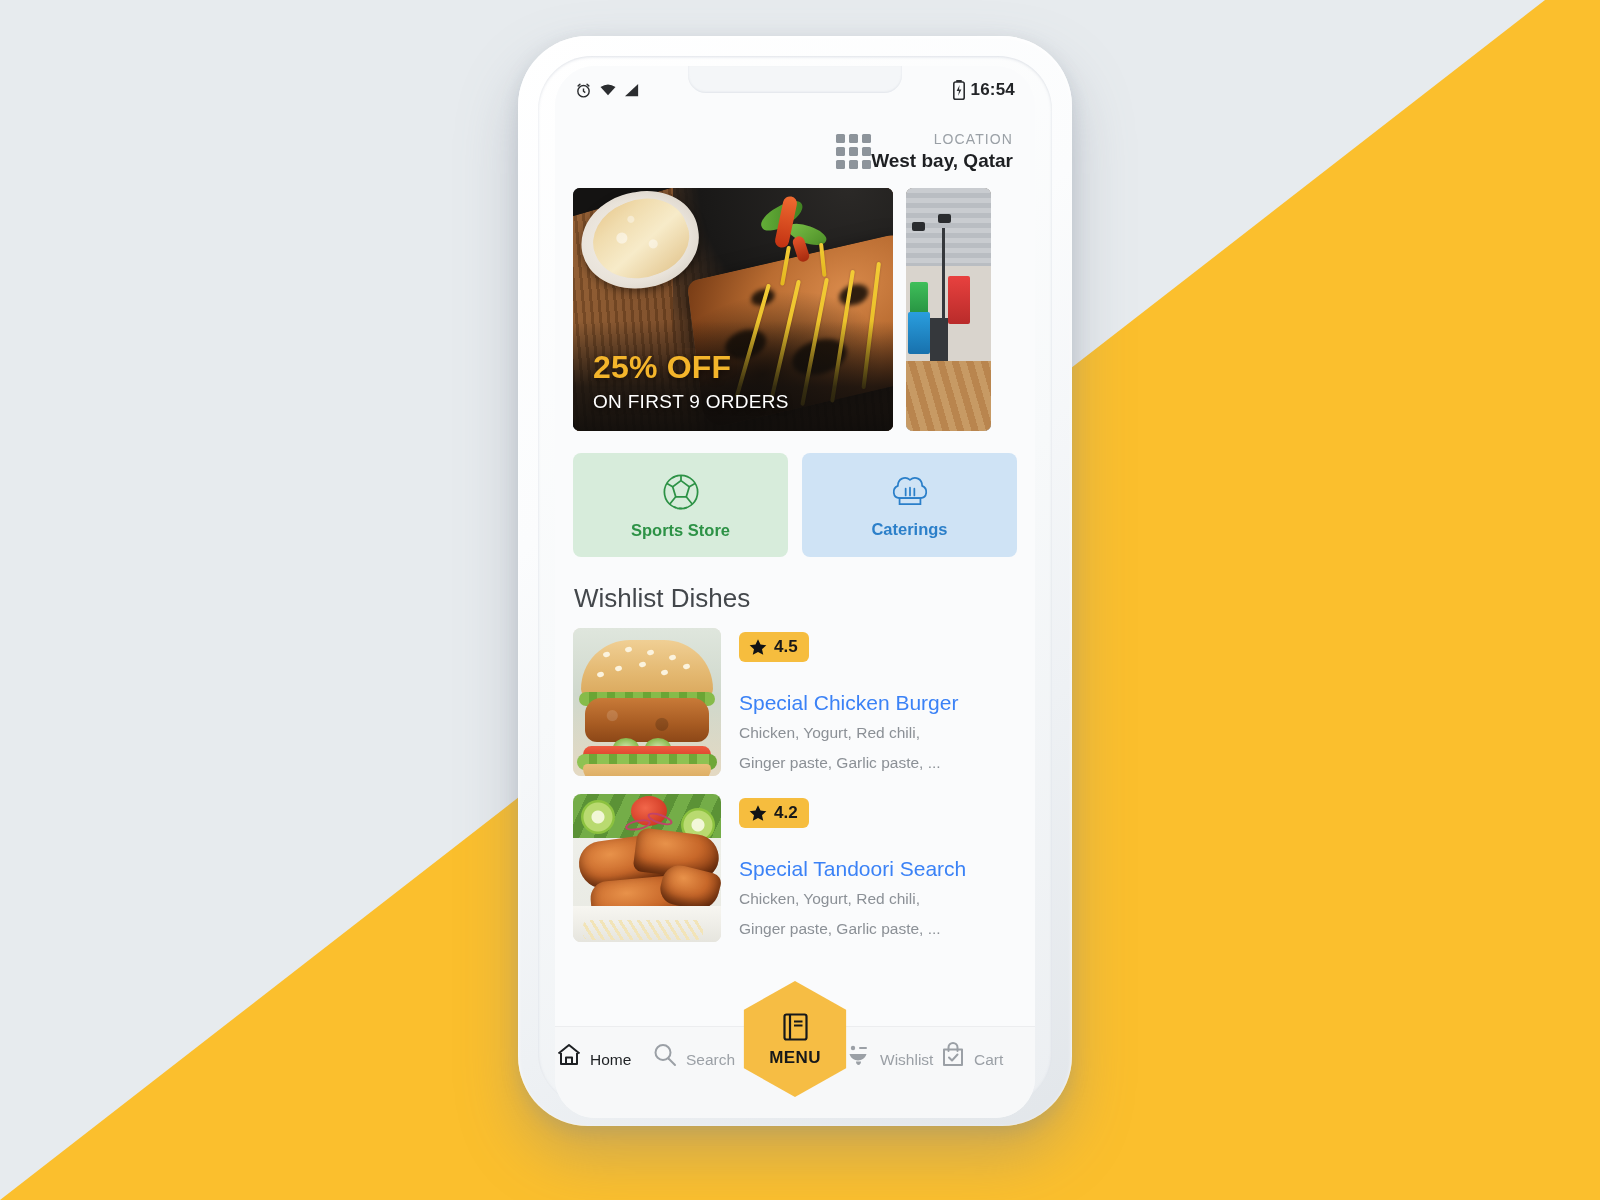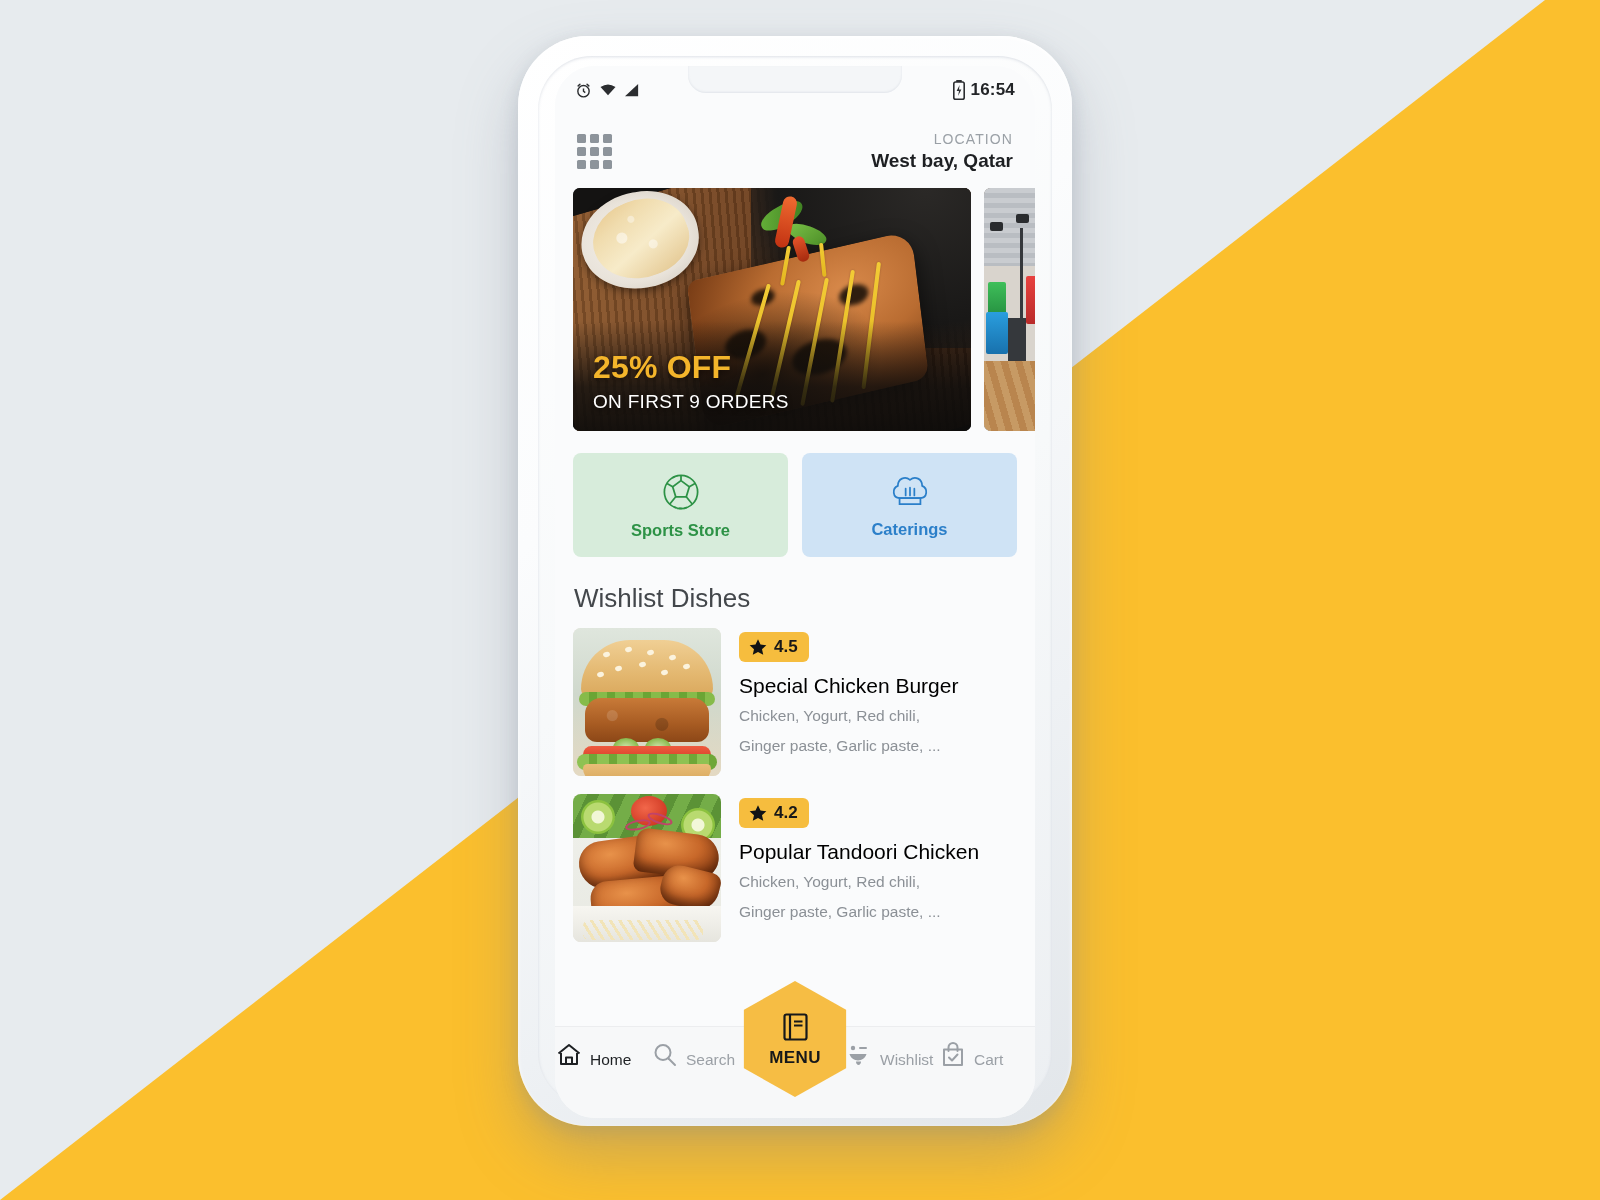--- a/index.html
+++ b/index.html
@@ -94,21 +94,21 @@
     font-weight: bold;
     color: #222427;
     letter-spacing: 0.2px;
   }
 
   
   #app-header {
     flex: 0 0 68px;
     display: flex;
     align-items: center;
-    justify-content: space-between;
+    justify-content: flex-end;
     padding: 6px 22px 0 22px;
     background: #fafbfc;
   }
   #grid-menu-icon {
     display: grid;
     grid-template-columns: repeat(3, 9px);
     grid-template-rows: repeat(3, 9px);
     gap: 4px;
     cursor: pointer;
   }
@@ -143,21 +143,21 @@
 
   
   #banner-row {
     display: flex;
     gap: 13px;
     padding: 6px 0 0 18px;
   }
   .banner-card {
     position: relative;
     flex: 0 0 auto;
-    width: 398px;
+    width: 320px;
     height: 243px;
     border-radius: 7px;
     overflow: hidden;
     background: #1c1b1a;
   }
   .banner-card.second { width: 85px; }
 
   
   .meat-photo { position: absolute; inset: 0; background: #141312; }
   .meat-board {
@@ -326,22 +326,22 @@
     align-items: center;
     gap: 6px;
     background: #f6bd3e;
     border-radius: 6px;
     padding: 5px 11px 5px 9px;
     text-align: center;
   }
   .rating-value { font-size: 17px; font-weight: bold; color: #181818; }
   .dish-name {
     font-size: 21px;
-    color: #000000;
-    margin-top: 12px;
+    color: #3b82f6;
+    margin-top: 29px;
     font-weight: normal;
   }
   .dish-desc {
     font-size: 15.5px;
     color: #8b9096;
     line-height: 1.52;
     margin-top: 6px;
   }
 
   
@@ -624,21 +624,21 @@
             <div class="tand-plate"></div>
             <div class="noodles"></div>
           </div>
           <div class="dish-info">
             <div class="rating-badge">
               <svg width="20" height="20" viewBox="0 0 24 24" fill="#111315">
                 <path d="M12 2.6 L15 9 L22 9.8 L16.8 14.6 L18.3 21.4 L12 17.9 L5.7 21.4 L7.2 14.6 L2 9.8 L9 9 Z"></path>
               </svg>
               <span class="rating-value">4.2</span>
             </div>
-            <div class="dish-name">Popular Tandoori Chicken</div>
+            <div class="dish-name">Special Tandoori Search</div>
             <div class="dish-desc">Chicken, Yogurt, Red chili,</div>
             <div class="dish-desc">Ginger paste, Garlic paste, ...</div>
           </div>
         </div>
 
       </div>
     </div>
 
     <div id="bottom-nav">
 

